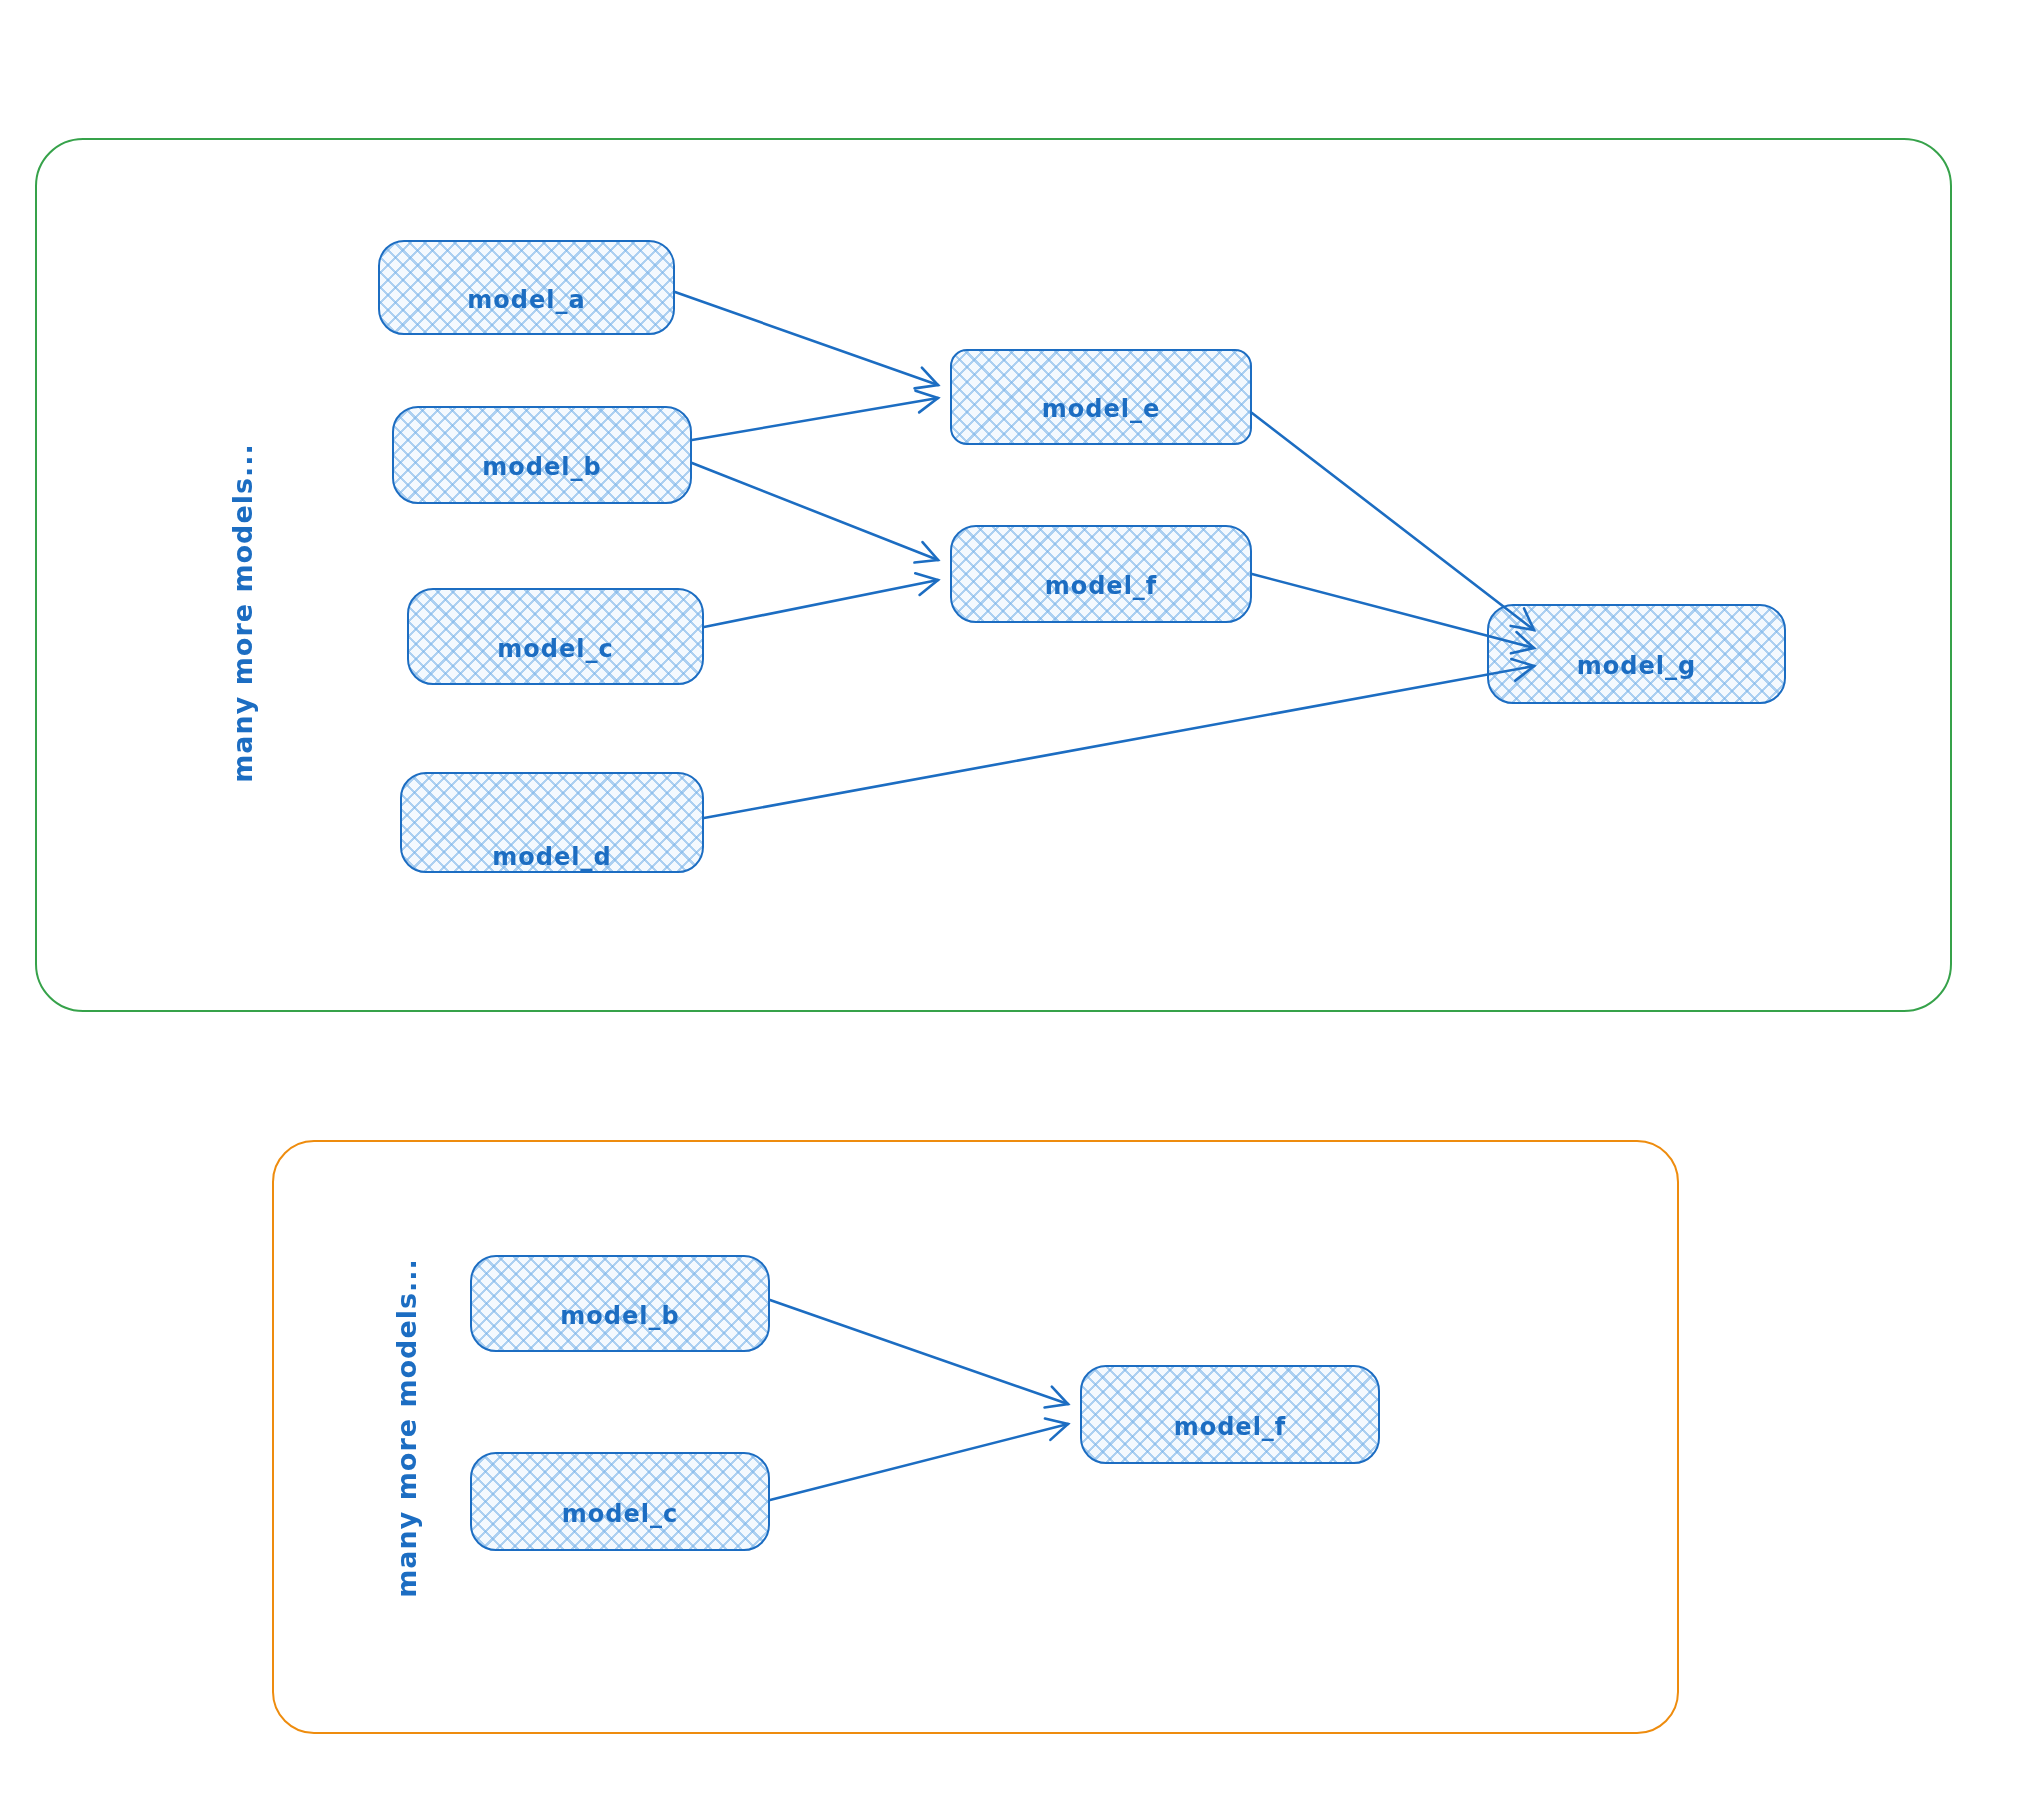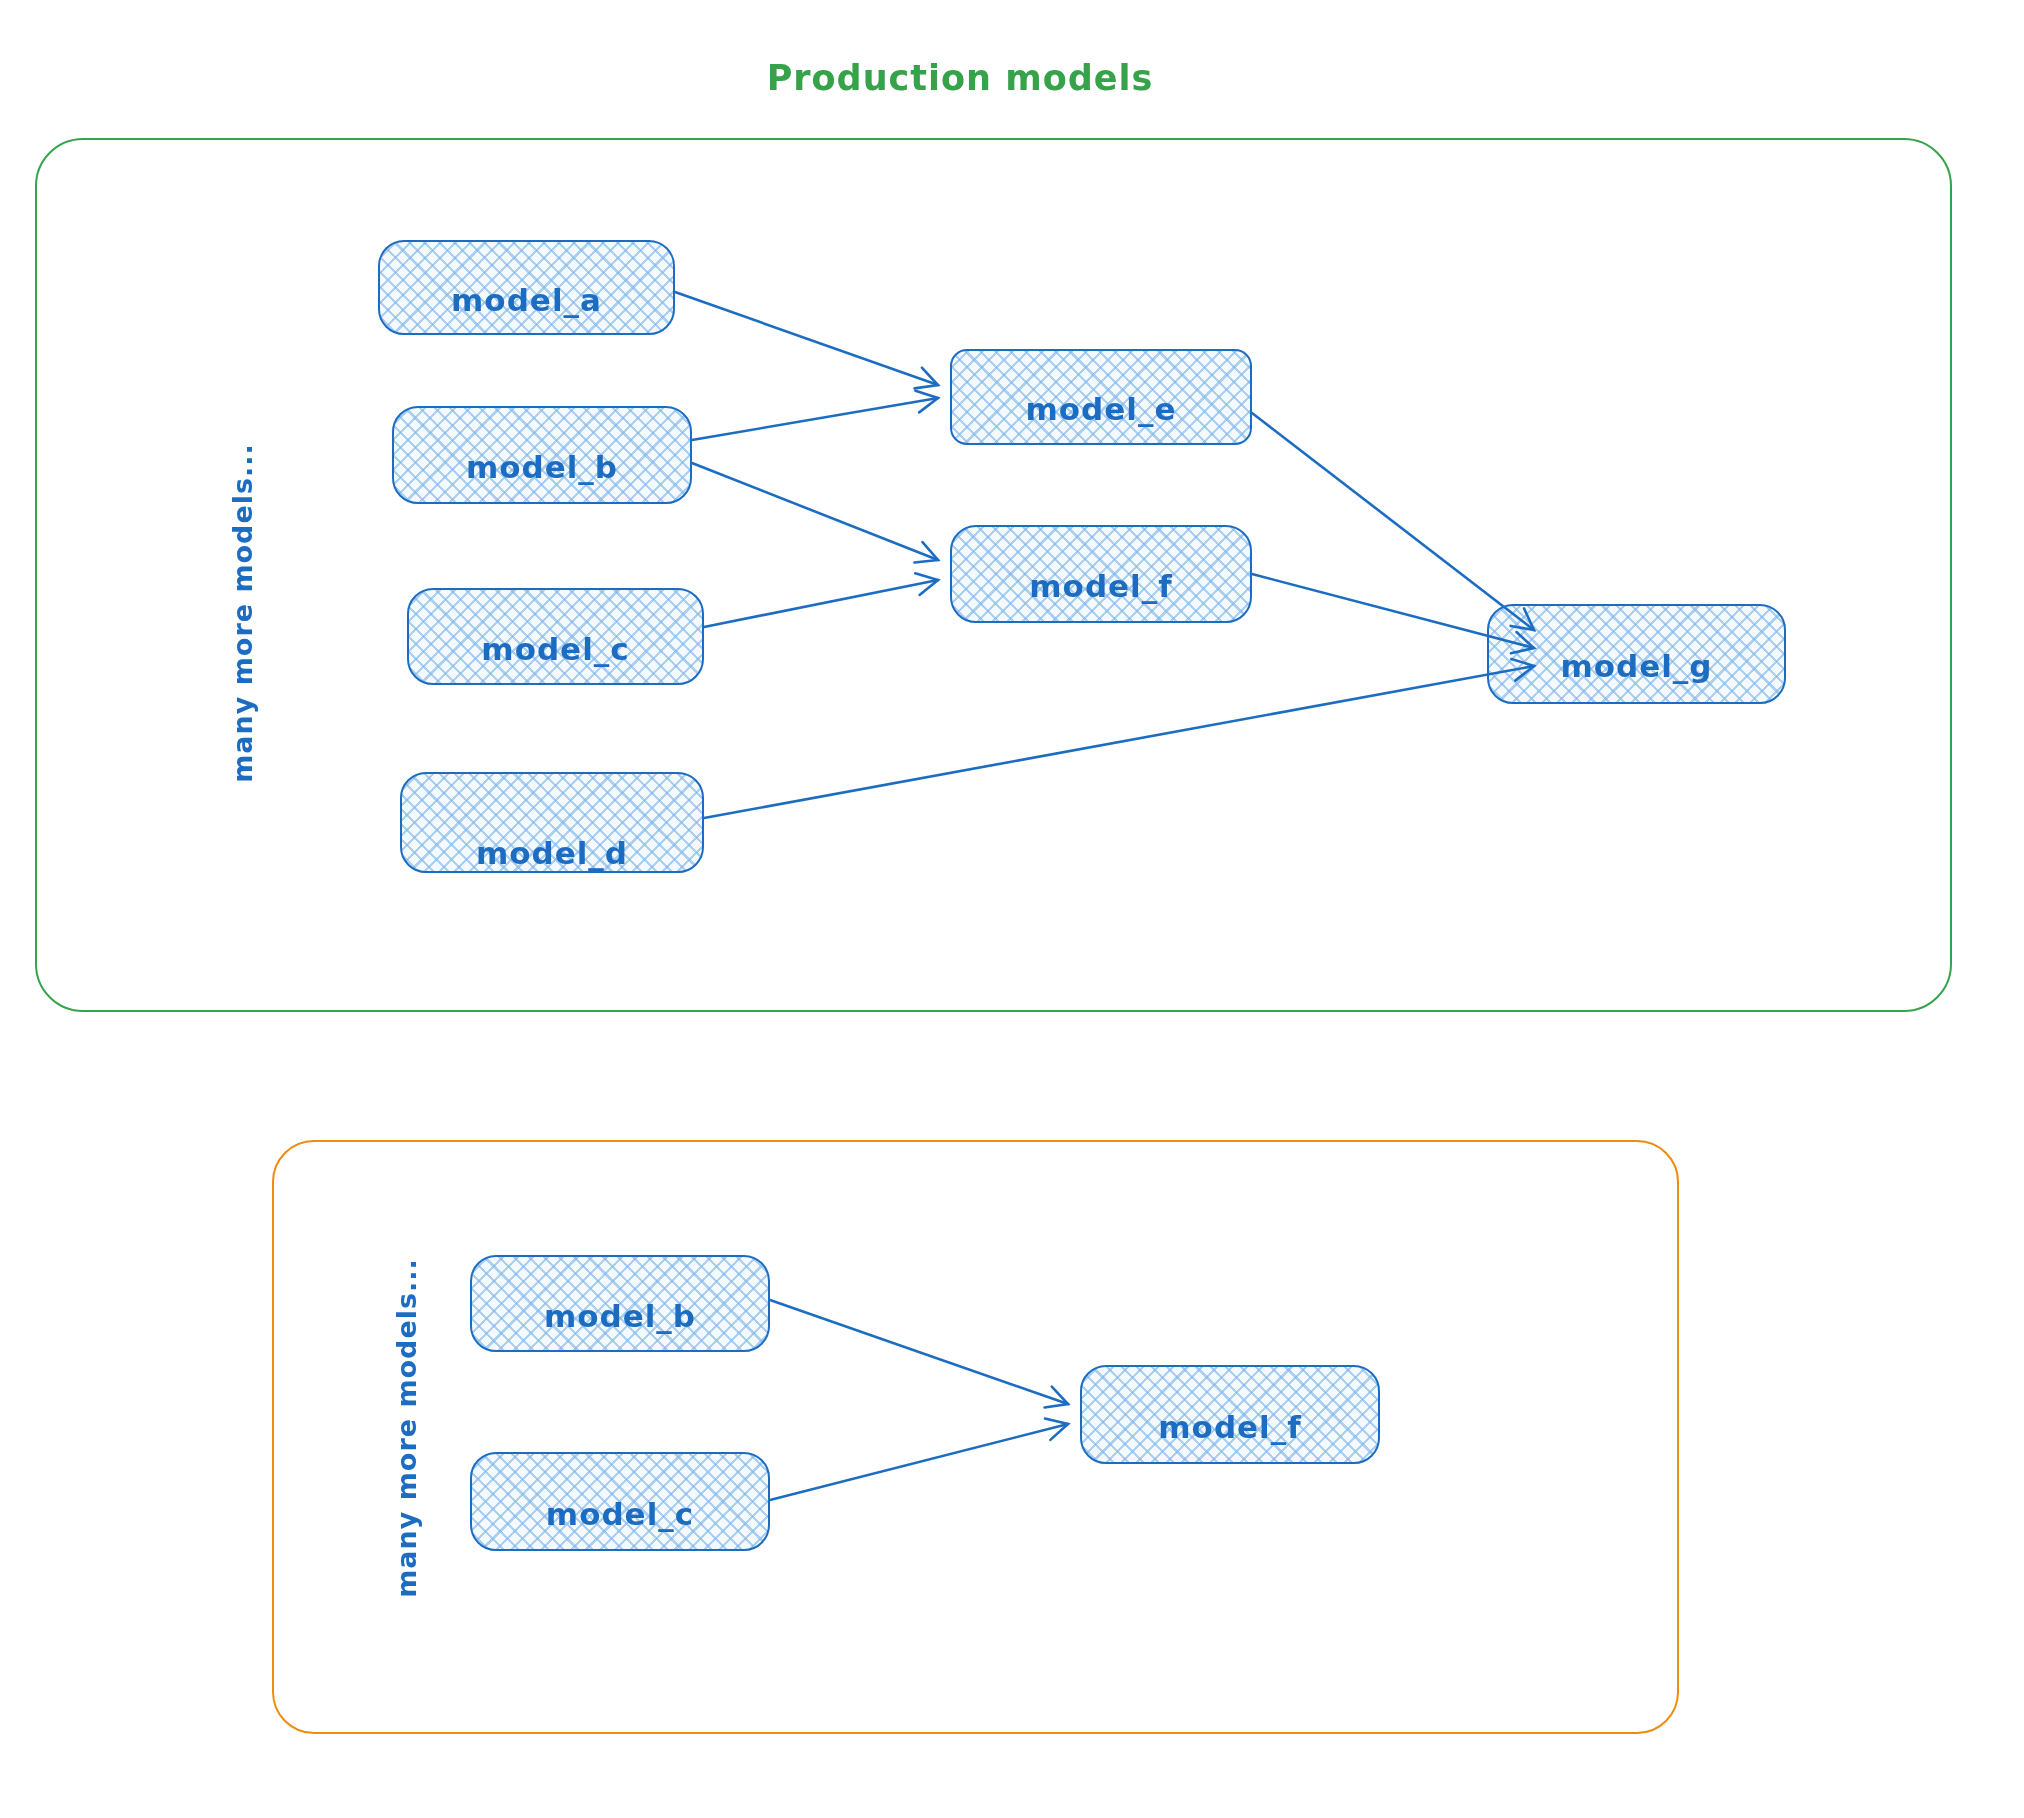--- a/index.html
+++ b/index.html
@@ -46,21 +46,21 @@
     background-color: #f4f9fe;
     background-image:
       repeating-linear-gradient(45deg,  rgba(125,181,233,0.60) 0 2.2px, transparent 2.2px 10.5px),
       repeating-linear-gradient(135deg, rgba(125,181,233,0.60) 0 2.2px, transparent 2.2px 10.5px);
     display: flex;
     align-items: center;
     justify-content: center;
   }
   .node-label {
     color: var(--node-stroke, #1c6dc2);
-    font-size: 31px;
+    font-size: 24px;
     font-weight: 600;
     letter-spacing: 1px;
     margin-top: 24px;
   }
   .side-note {
     position: absolute;
     width: 320px;
     height: 34px;
     display: flex;
     align-items: center;
@@ -82,21 +82,20 @@
     stroke: var(--arrow, #1c6dc2);
     stroke-width: 2.6;
     stroke-linecap: round;
   }
 </style>
 </head>
 <body>
 
 <div id="canvas">
 
-  <div class="section-title production" style="left:700px; top:58px; width:520px;">Production models</div>
 
   <div class="container-frame production"></div>
 
   <div class="side-note" style="left:82px; top:596px;">many more models...</div>
 
   <div class="node" style="left:378px; top:240px; width:293px; height:91px;">
     <span class="node-label">model_a</span>
   </div>
 
   <div class="node" style="left:392px; top:406px; width:296px; height:94px;">

